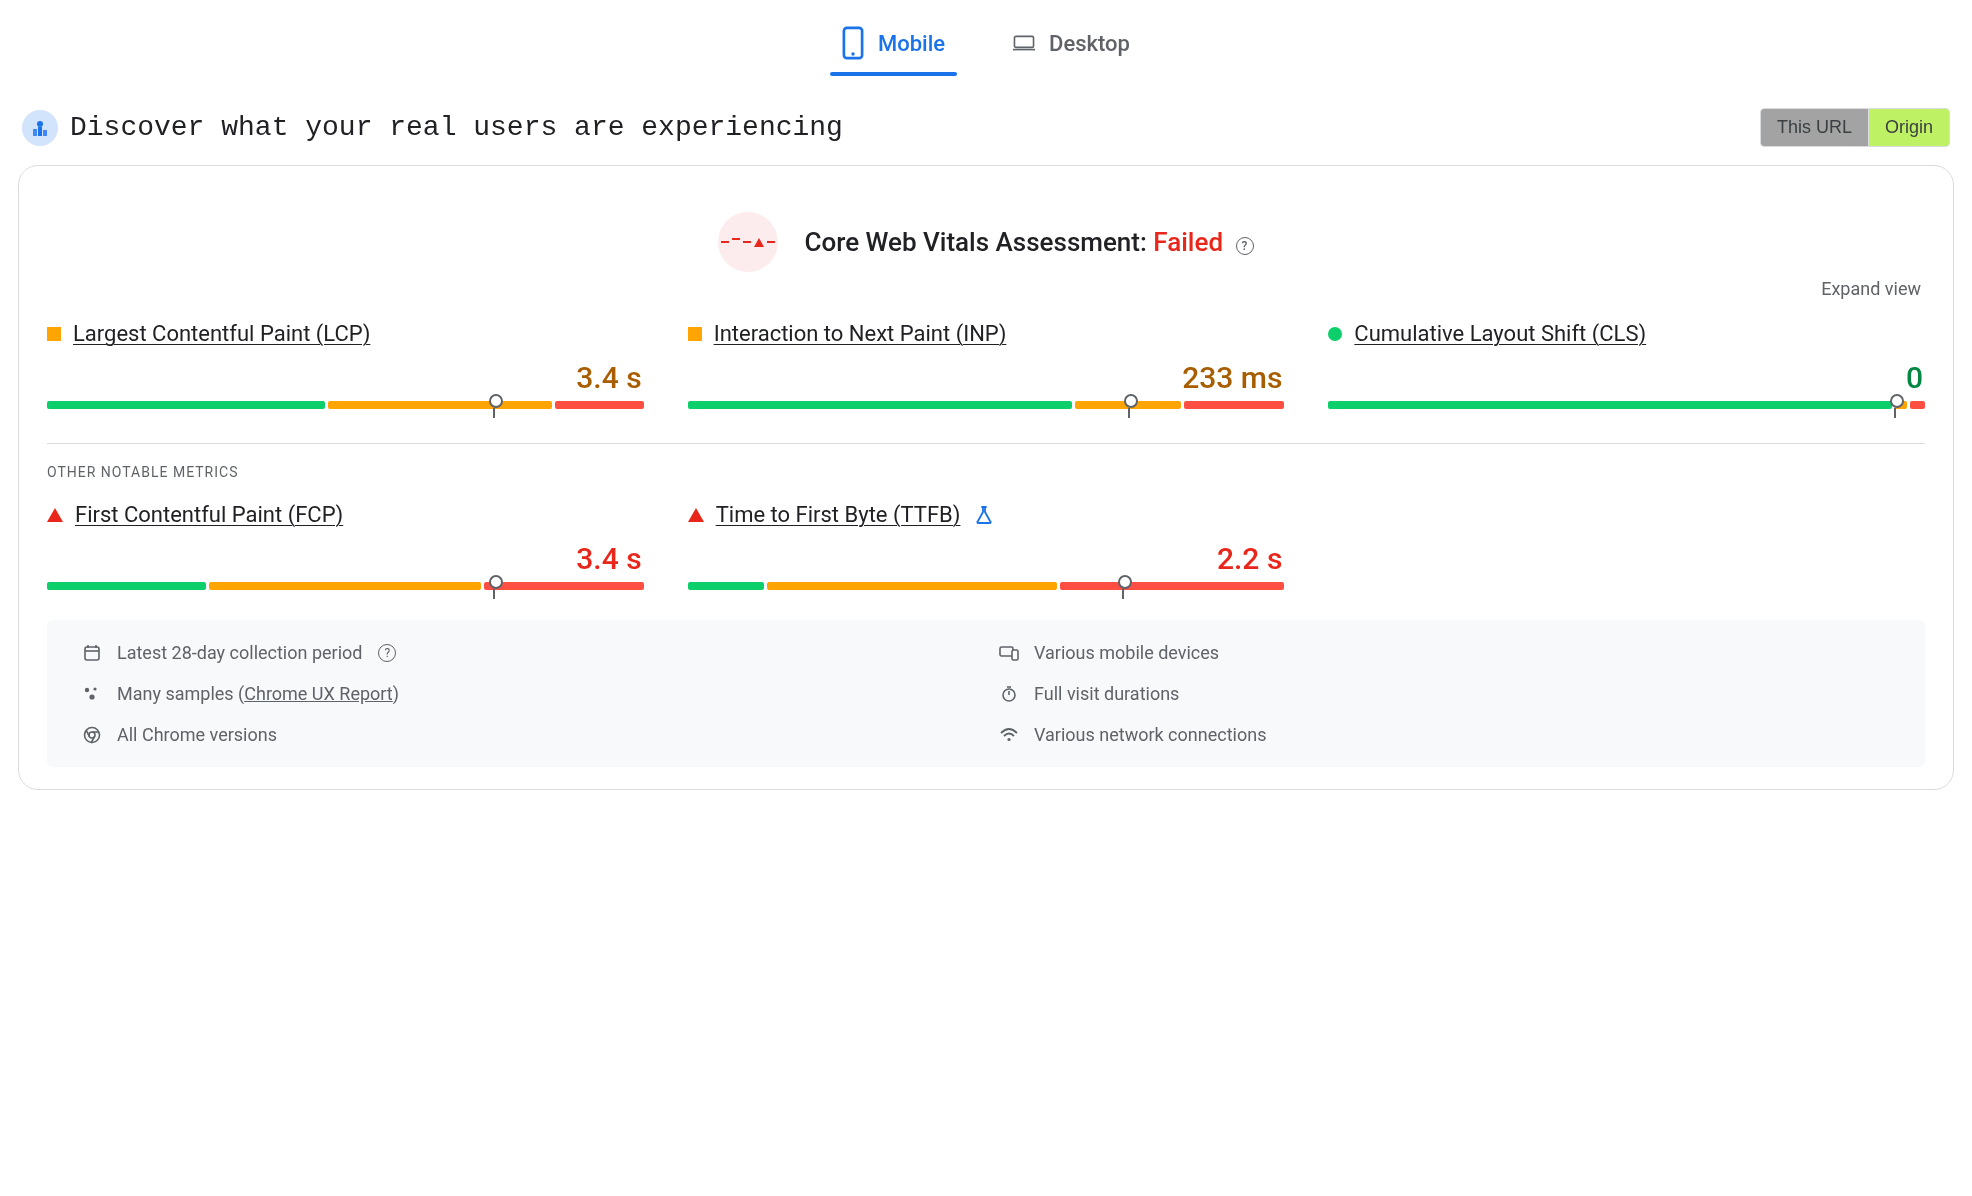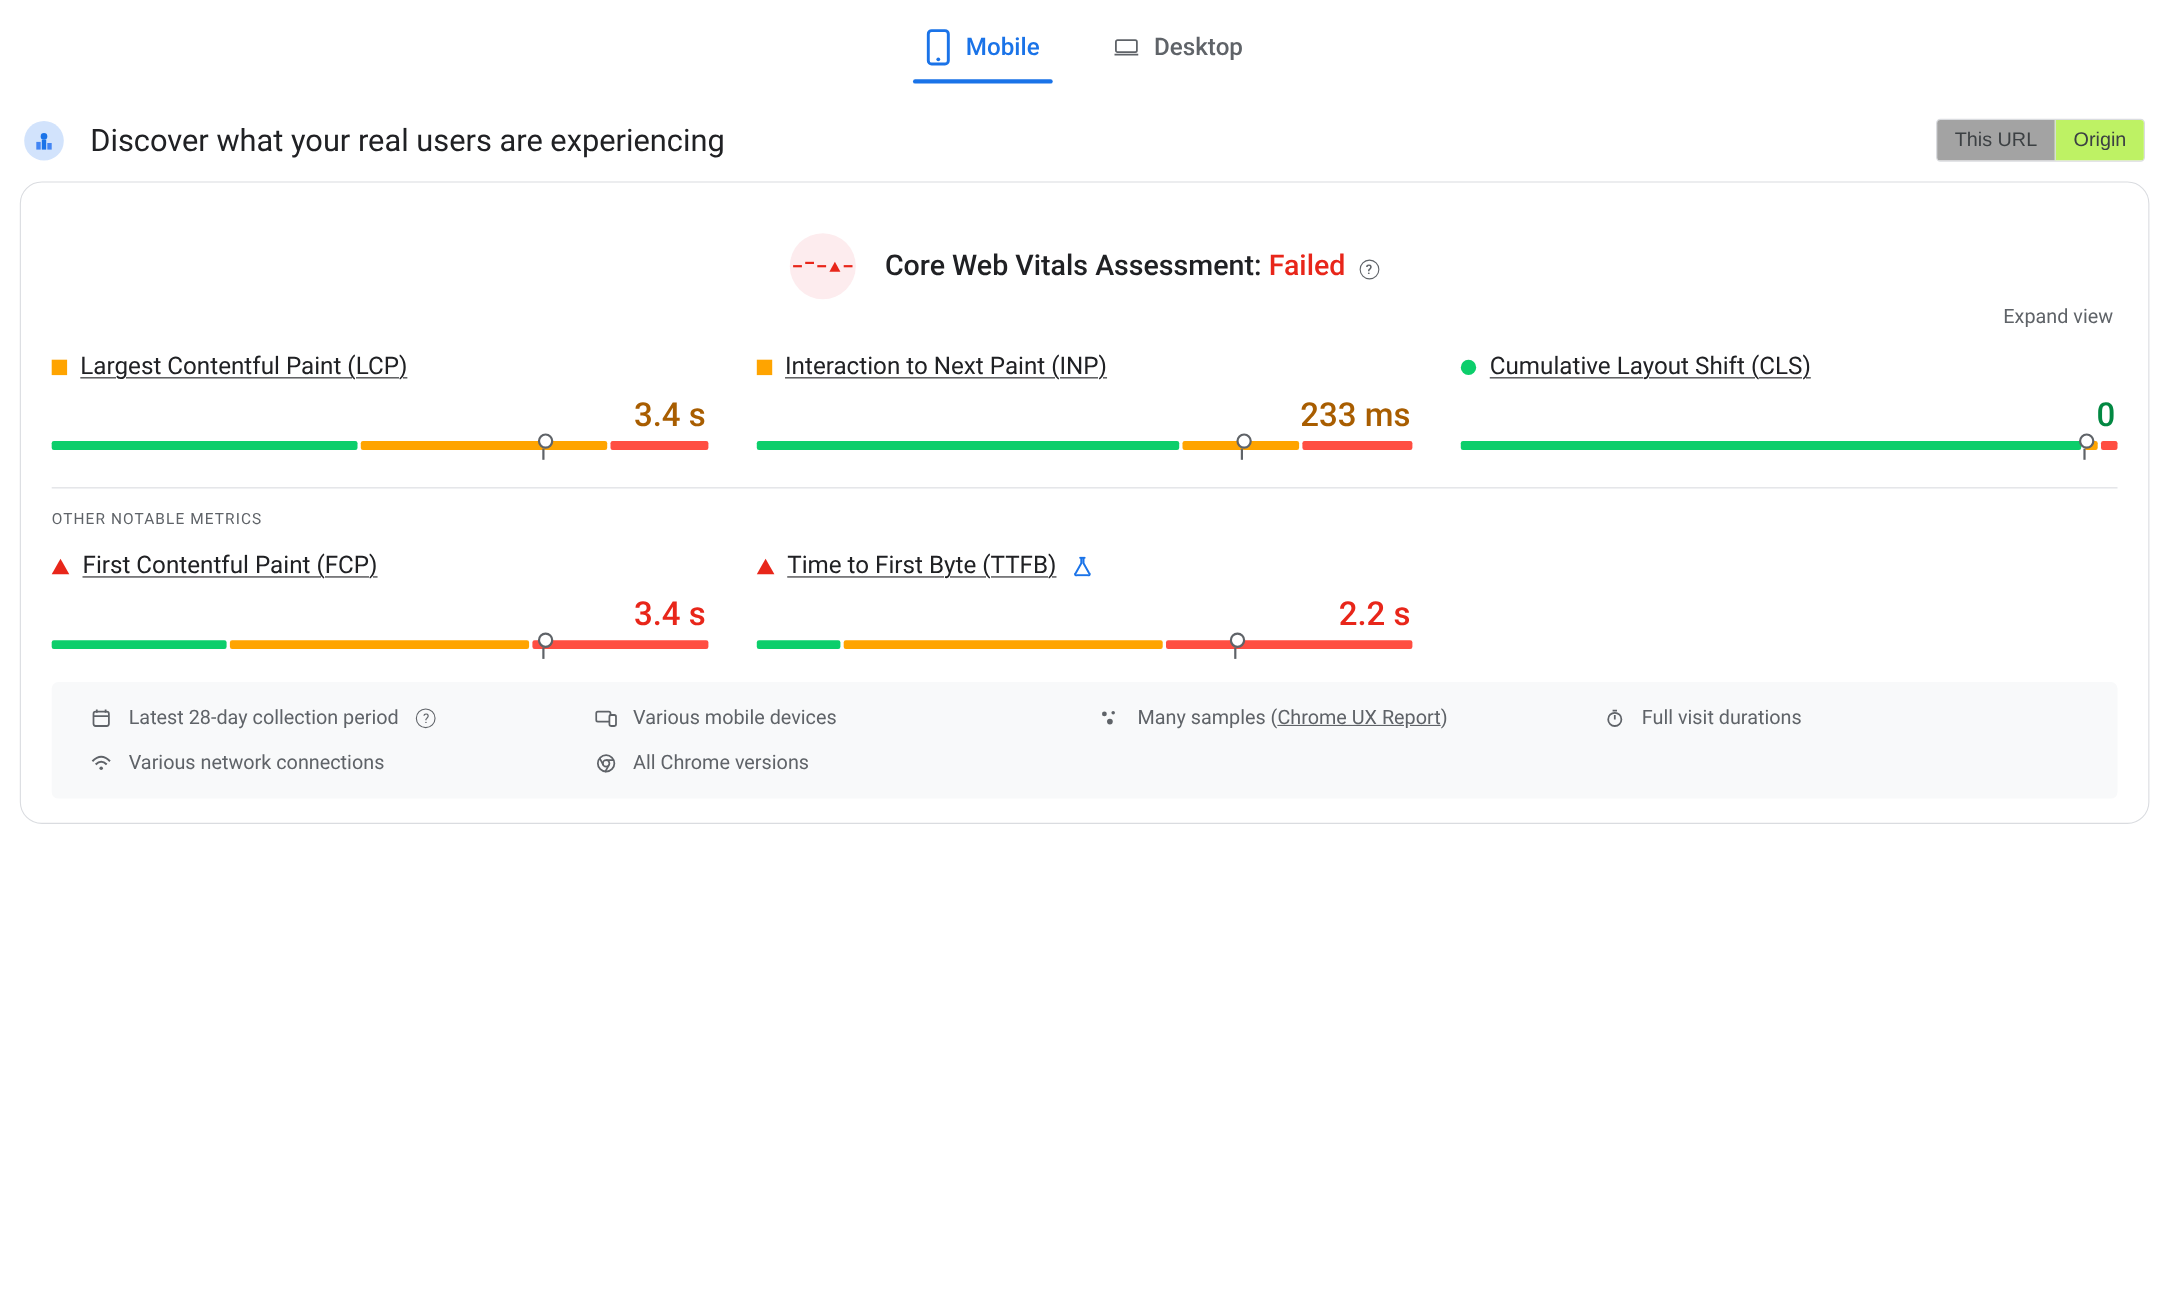--- a/index.html
+++ b/index.html
@@ -25,21 +25,21 @@
     padding: 10px 18px 30px;
   }
   
   .tabs { display:flex; justify-content:center; gap:56px; padding:6px 0 0; }
   .tab { display:flex; align-items:center; gap:14px; padding:10px 6px 14px; font-size:22px; font-weight:500; color:var(--grey-600); cursor:pointer; position:relative; }
   .tab.active { color: var(--blue); justify-content: space-between; }
   .tab.active::after { content:""; position:absolute; left:-6px; right:-6px; bottom:-2px; height:4px; background:var(--blue); border-radius:4px; }
   .tab svg { display:block; }
   
   .header-row { display:flex; align-items:center; justify-content:space-between; margin:34px 4px 18px; }
-  .header-left { display:flex; align-items:center; gap:24px; }
+  .header-left { display:flex; align-items:center; gap:12px;font-family:Liberation Mono, monospace; }
   .circle-icon { width:36px; height:36px; border-radius:50%; background:#d2e3fc; display:flex; align-items:center; justify-content:center; }
   .page-title { font-size:28px; font-weight:400; color:var(--grey-900); }
   .seg { display:flex; border:1px solid var(--border); border-radius:4px; overflow:hidden; }
   .seg button { background:#bef264; border:none; padding:8px 16px; font-size:18px; color:var(--grey-700); cursor:pointer; }
   .seg button.active { background:#a3a3a3; }
   .seg button + button { border-left:1px solid var(--border); }
   
   .card { border:1px solid var(--border); border-radius:20px; padding:28px 28px 22px; }
   .assessment { display:flex; align-items:center; justify-content:center; gap:26px; margin:18px 0 6px; position:relative; }
   .pulse { width:60px; height:60px; border-radius:50%; background:#fdecee; display:flex; align-items:center; justify-content:center; }
@@ -67,21 +67,21 @@
   .bar span { display:block; height:100%; border-radius:2px; }
   .bar .g { background: var(--green); }
   .bar .o { background: var(--orange); }
   .bar .r { background: var(--red); }
   .marker { position:absolute; top:-7px; width:10px; height:22px; transform:translateX(-5px); pointer-events:none; }
   .marker::before { content:""; display:block; width:10px; height:10px; border:2px solid var(--grey-600); background:#fff; border-radius:50%; }
   .marker::after { content:""; display:block; width:2px; height:10px; background:var(--grey-600); margin:0 auto; }
   hr.sep { border:none; border-top:1px solid var(--border); margin:34px 0 20px; }
   .section-label { font-size:14px; letter-spacing:1px; color:var(--grey-600); margin-bottom:22px; }
   
-  .info-box { background:var(--bg-soft); border-radius:6px; padding:22px 34px; margin-top:30px; display:grid; grid-template-columns:repeat(4, 1fr); row-gap:20px; column-gap:24px; color:var(--grey-600); font-size:18px; }
+  .info-box { background:var(--bg-soft); border-radius:6px; padding:22px 34px; margin-top:30px; display:grid; grid-template-columns:repeat(2, 1fr); row-gap:20px; column-gap:24px; color:var(--grey-600); font-size:18px; }
   .info-item { display:flex; align-items:center; gap:14px; }
   .info-item a { color:var(--grey-600); text-decoration:underline; }
   .ico { width:22px; display:inline-flex; justify-content:center; color:var(--grey-600); }
 </style>
 </head>
 <body>
 
 <div class="tabs">
   <div class="tab active">
     <span class="ico">
@@ -264,35 +264,35 @@
           <svg width="18" height="18" viewBox="0 0 18 18">
             <circle cx="9" cy="10" r="6" fill="none" stroke="#5f6368" stroke-width="1.6"></circle>
             <line x1="9" y1="10" x2="9" y2="6" stroke="#5f6368" stroke-width="1.6"></line>
             <line x1="7" y1="2" x2="11" y2="2" stroke="#5f6368" stroke-width="1.6"></line>
           </svg>
         </span>
       <span>Full visit durations</span>
     </div>
     <div class="info-item">
       <span class="ico">
-          <svg width="20" height="16" viewBox="0 0 20 16">
-            <path d="M2 6 Q10 -2 18 6" fill="none" stroke="#5f6368" stroke-width="1.8"></path>
-            <path d="M5 9 Q10 4 15 9" fill="none" stroke="#5f6368" stroke-width="1.8"></path>
-            <circle cx="10" cy="12.5" r="1.6" fill="#5f6368"></circle>
-          </svg>
-        </span>
-      <span>Various network connections</span>
-    </div>
-    <div class="info-item">
-      <span class="ico">
           <svg width="18" height="18" viewBox="0 0 18 18">
             <circle cx="9" cy="9" r="7.5" fill="none" stroke="#5f6368" stroke-width="1.6"></circle>
             <circle cx="9" cy="9" r="3" fill="none" stroke="#5f6368" stroke-width="1.6"></circle>
             <line x1="9" y1="6" x2="16" y2="6" stroke="#5f6368" stroke-width="1.6"></line>
             <line x1="6.5" y1="10.5" x2="3" y2="4" stroke="#5f6368" stroke-width="1.6"></line>
             <line x1="11.5" y1="10.5" x2="8" y2="17" stroke="#5f6368" stroke-width="1.6"></line>
           </svg>
         </span>
       <span>All Chrome versions</span>
     </div>
+    <div class="info-item">
+      <span class="ico">
+          <svg width="20" height="16" viewBox="0 0 20 16">
+            <path d="M2 6 Q10 -2 18 6" fill="none" stroke="#5f6368" stroke-width="1.8"></path>
+            <path d="M5 9 Q10 4 15 9" fill="none" stroke="#5f6368" stroke-width="1.8"></path>
+            <circle cx="10" cy="12.5" r="1.6" fill="#5f6368"></circle>
+          </svg>
+        </span>
+      <span>Various network connections</span>
+    </div>
   </div>
 
 </div>
 
 </body></html>

